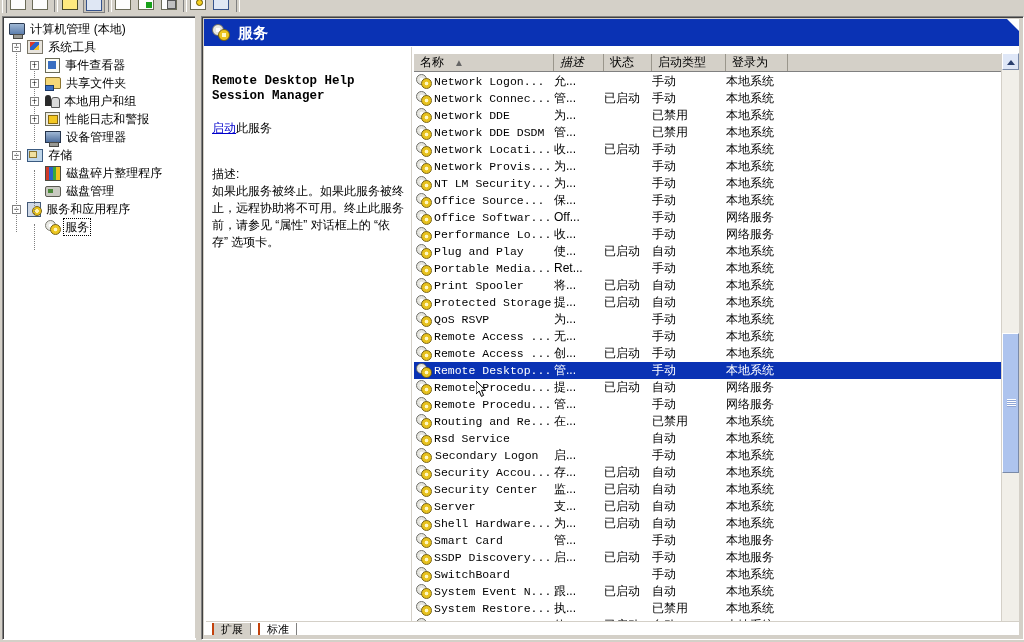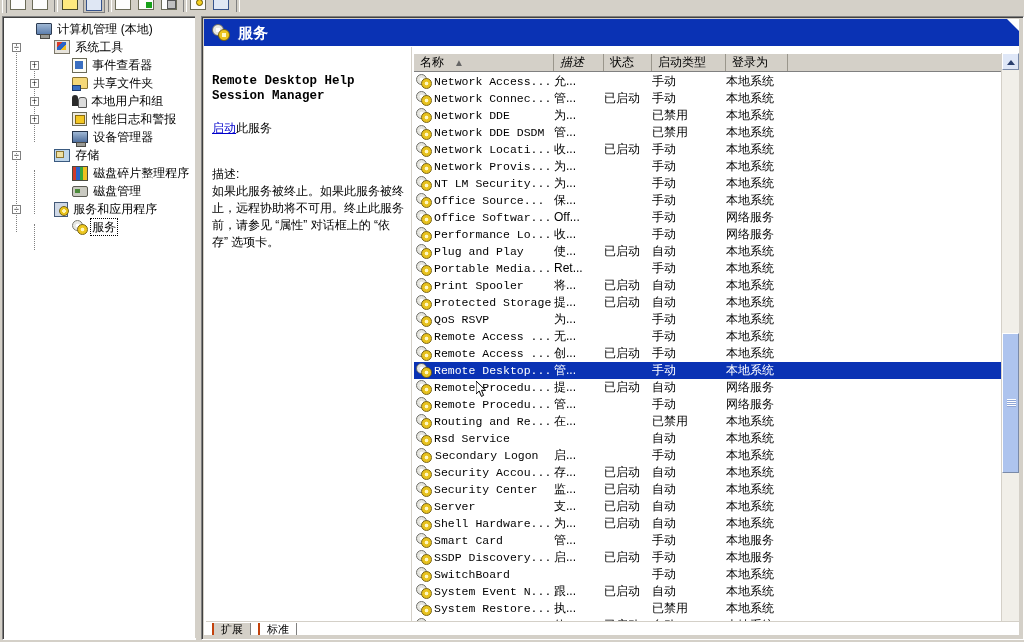--- a/index.html
+++ b/index.html
@@ -90,21 +90,20 @@
   }
   .tree-inner { position: relative; padding: 3px 0 0 0; }
 
   .tnode {
     position: relative;
     height: 18px;
     line-height: 18px;
     white-space: nowrap;
     font-size: 12px;
     color: #000;
-    padding-left: 27px;
   }
   .tlabel {
     display: inline-block;
     vertical-align: top;
     padding: 0 2px;
     line-height: 18px;
     font-size: 12px;
   }
   .tlabel.sel {
     background: #ffffff;
@@ -663,21 +662,21 @@
             <div class="lv-col" style="left:140px; width:50px;font-style:italic;">描述</div>
             <div class="lv-col" style="left:190px; width:48px;">状态</div>
             <div class="lv-col" style="left:238px; width:74px;">启动类型</div>
             <div class="lv-col" style="left:312px; width:62px;">登录为</div>
             <div class="lv-col" style="left:374px; width:214px; border-right:none;"></div>
           </div>
 
           <div class="lv-rows" id="rows-host">
               <div class="lv-row">
                 <div class="row-ico"></div>
-                <div class="cell name" style="left: 0px; width: 140px;">Network Access...</div>
+                <div class="cell name" style="left: 0px; width: 140px;">Network Logon...</div>
                 <div class="cell" style="left: 140px; width: 50px;">允...</div>
                 <div class="cell" style="left: 190px; width: 48px;"></div>
                 <div class="cell" style="left: 238px; width: 74px;">手动</div>
                 <div class="cell" style="left: 312px; width: 200px;">本地系统</div>
               </div>
               <div class="lv-row">
                 <div class="row-ico"></div>
                 <div class="cell name" style="left: 0px; width: 140px;">Network Connec...</div>
                 <div class="cell" style="left: 140px; width: 50px;">管...</div>
                 <div class="cell" style="left: 190px; width: 48px;">已启动</div>

